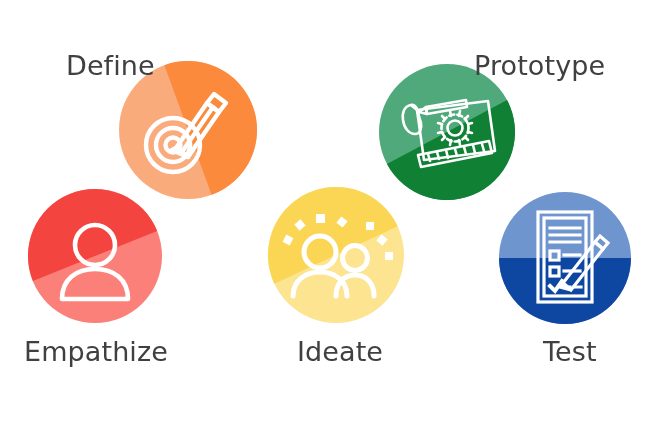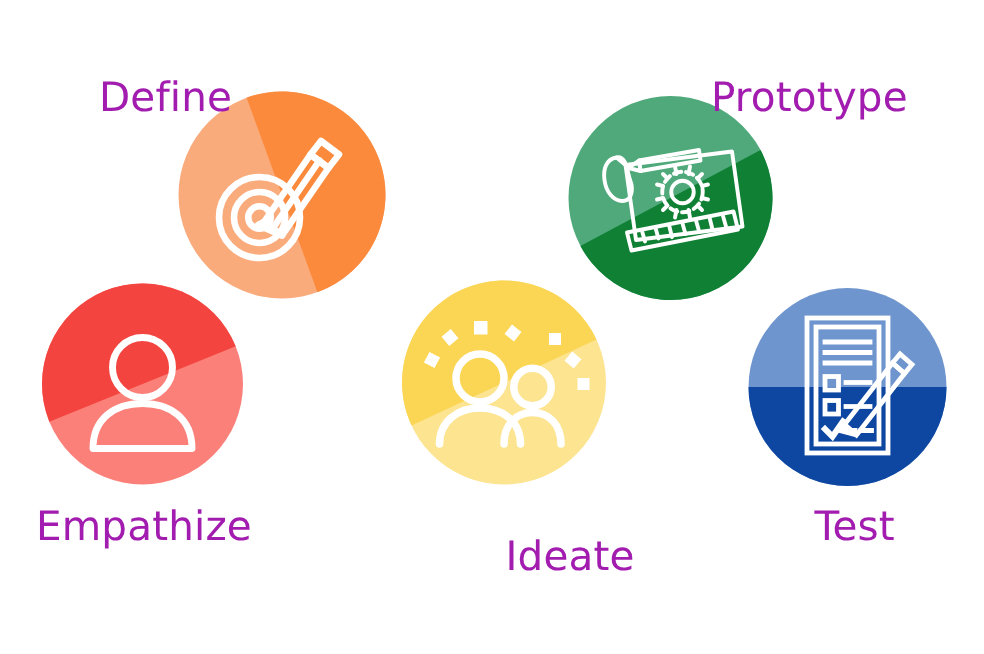--- a/index.html
+++ b/index.html
@@ -21,31 +21,31 @@
   }
   .stage-svg {
     position: absolute;
     left: 0;
     top: 0;
     width: 656px;
     height: 436px;
   }
   .stage-label {
     position: absolute;
-    color: #a21caf;
+    color: #404040;
     font-size: 27px;
     font-weight: 400;
     letter-spacing: 0.1px;
     white-space: nowrap;
     line-height: 1;
   }
   #label-define   { left: 66px;  top: 52px;  }
   #label-prototype{ left: 474px; top: 52px;  }
   #label-empathize{ left: 24px;  top: 338px; }
-  #label-ideate   { left: 297px; top: 358px; margin-left: 40px; }
+  #label-ideate   { left: 297px; top: 338px; }
   #label-test     { left: 543px; top: 338px; text-align: right; }
 </style>
 </head>
 <body>
 
 <div id="stage">
 
   <svg class="stage-svg" viewBox="0 0 656 436" xmlns="http://www.w3.org/2000/svg">
     <defs>
 

